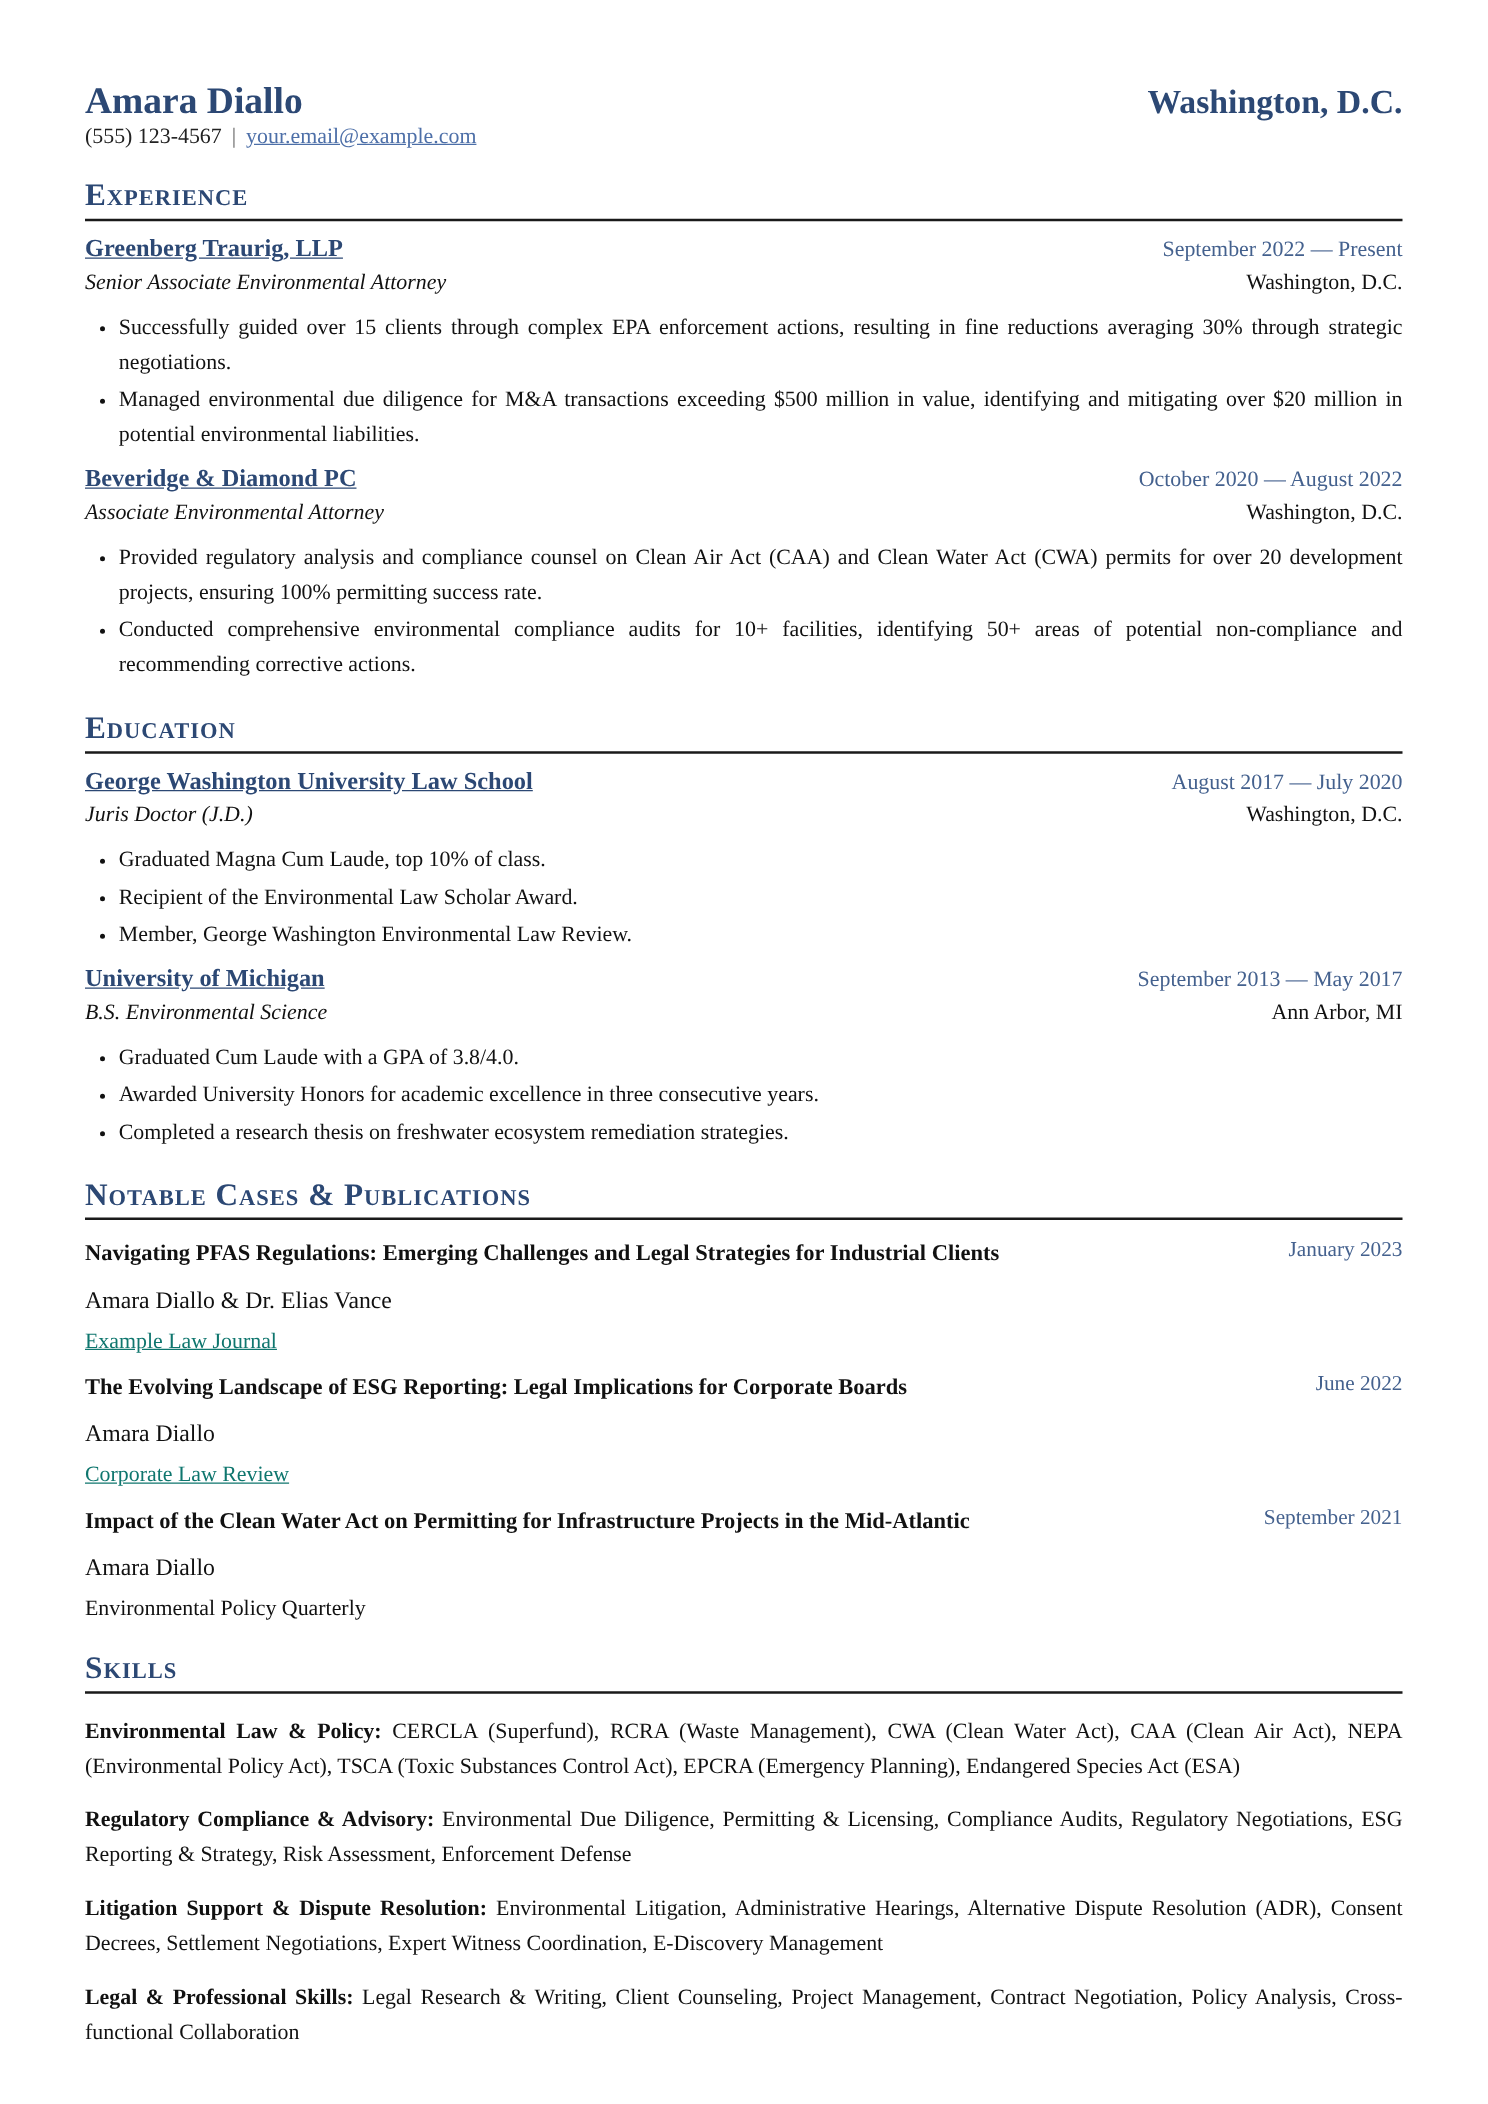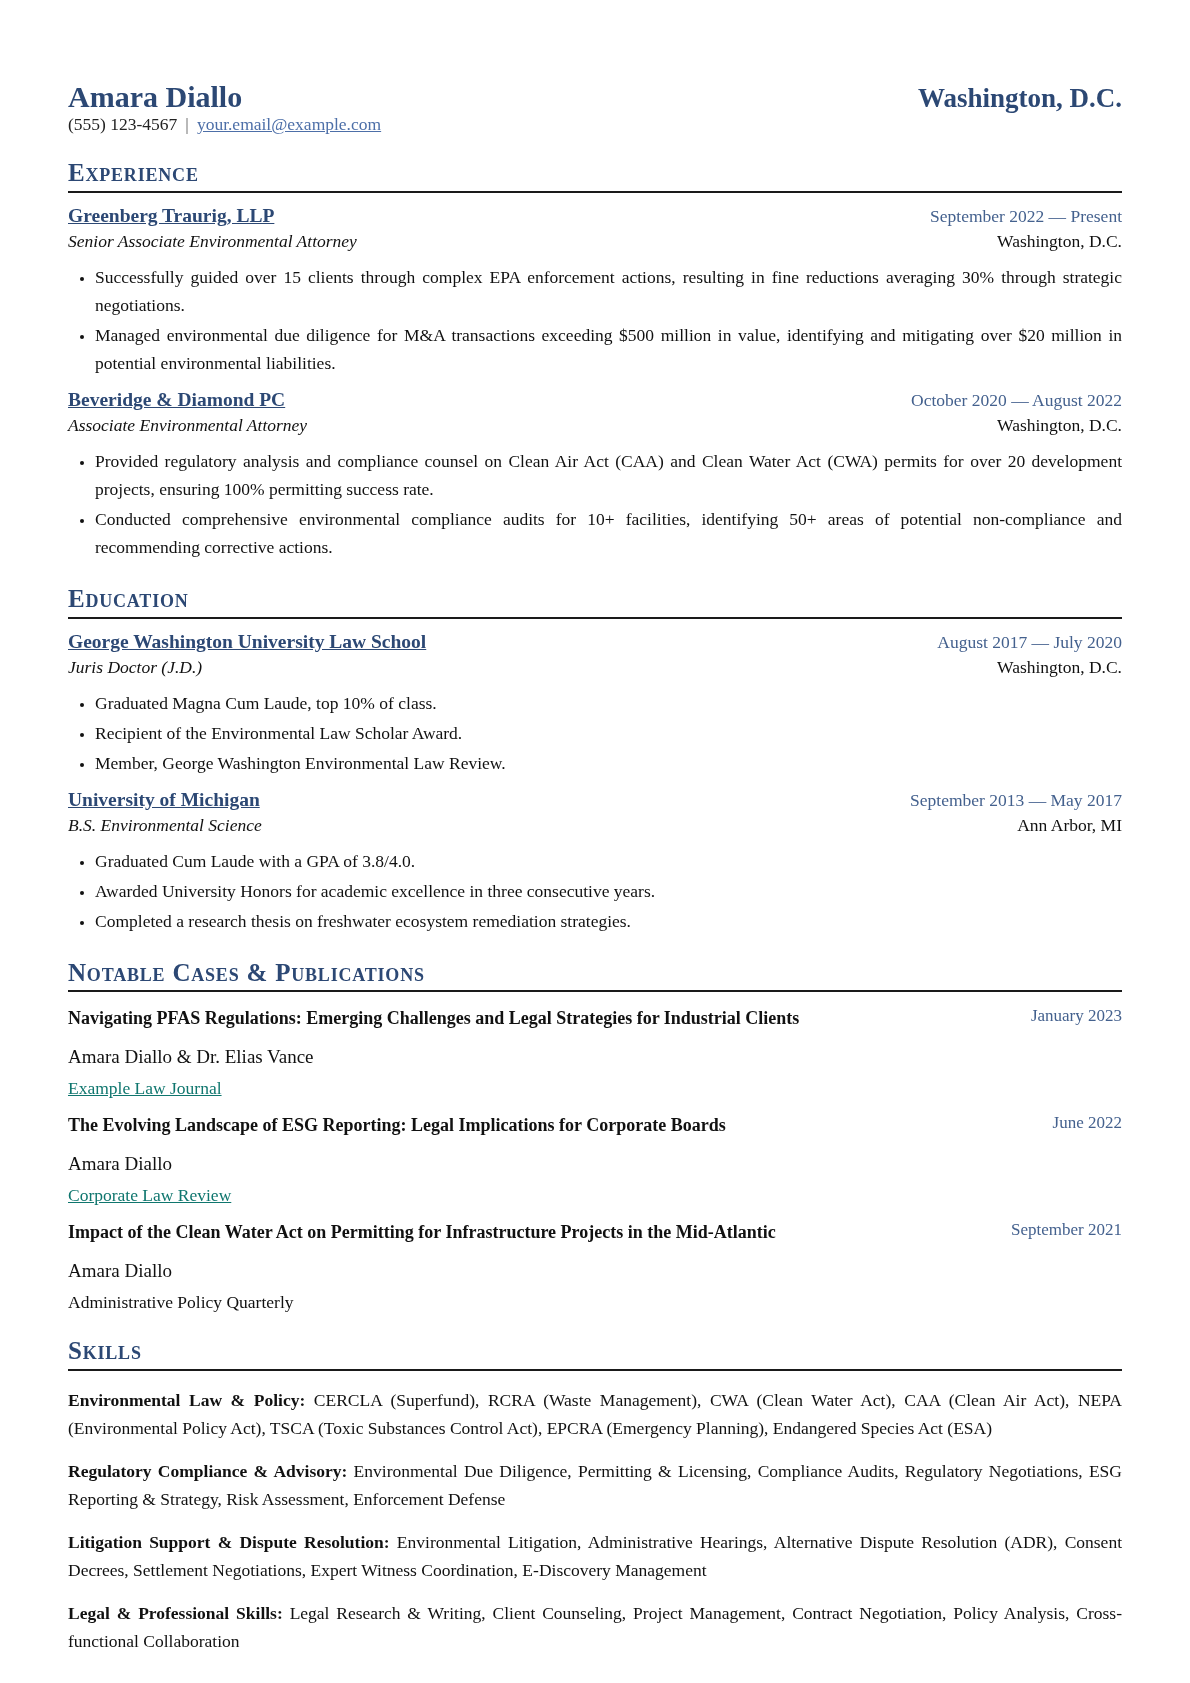--- a/index.html
+++ b/index.html
@@ -3,21 +3,21 @@
 <meta charset="utf-8">
 <style>
   * { box-sizing: border-box; margin: 0; padding: 0; }
   html, body { background: #ffffff; }
   body {
     width: 1190px; height: 1683px;
     font-family: "Liberation Serif", serif;
     color: #111111;
     overflow: hidden;
   }
-  .page { padding: 80px 68px 0 68px; }
+  .page { padding: 64px 68px 0 68px; }
 
   
   .header-row { display: flex; justify-content: space-between; align-items: baseline; }
   .name { font-size: 30px; font-weight: 700; color: #2c4874; }
   .header-loc { font-size: 27px; font-weight: 700; color: #2c4874; }
   .contact-row { margin-top: 0; font-size: 17.5px; color: #222; }
   .contact-sep { color: #666; margin: 0 8px; }
   .email-link { color: #4d6fa8; text-decoration: underline; }
 
   
@@ -166,21 +166,21 @@
       <div class="pub-authors">Amara Diallo</div>
       <div class="pub-venue"><a class="venue-link">Corporate Law Review</a></div>
     </div>
 
     <div class="pub">
       <div class="pub-head">
         <div class="pub-title">Impact of the Clean Water Act on Permitting for Infrastructure Projects in the Mid-Atlantic</div>
         <div class="pub-date">September 2021</div>
       </div>
       <div class="pub-authors">Amara Diallo</div>
-      <div class="pub-venue">Administrative Policy Quarterly</div>
+      <div class="pub-venue">Environmental Policy Quarterly</div>
     </div>
   </div>
 
   <div class="section">
     <div class="section-title">Skills</div>
 
     <p class="skill"><span class="skill-label">Environmental Law &amp; Policy:</span><span> CERCLA (Superfund), RCRA (Waste Management), CWA (Clean Water Act), CAA (Clean Air Act), NEPA (Environmental Policy Act), TSCA (Toxic Substances Control Act), EPCRA (Emergency Planning), Endangered Species Act (ESA)</span></p>
     <p class="skill"><span class="skill-label">Regulatory Compliance &amp; Advisory:</span><span> Environmental Due Diligence, Permitting &amp; Licensing, Compliance Audits, Regulatory Negotiations, ESG Reporting &amp; Strategy, Risk Assessment, Enforcement Defense</span></p>
     <p class="skill"><span class="skill-label">Litigation Support &amp; Dispute Resolution:</span><span> Environmental Litigation, Administrative Hearings, Alternative Dispute Resolution (ADR), Consent Decrees, Settlement Negotiations, Expert Witness Coordination, E-Discovery Management</span></p>
     <p class="skill"><span class="skill-label">Legal &amp; Professional Skills:</span><span> Legal Research &amp; Writing, Client Counseling, Project Management, Contract Negotiation, Policy Analysis, Cross-functional Collaboration</span></p>

